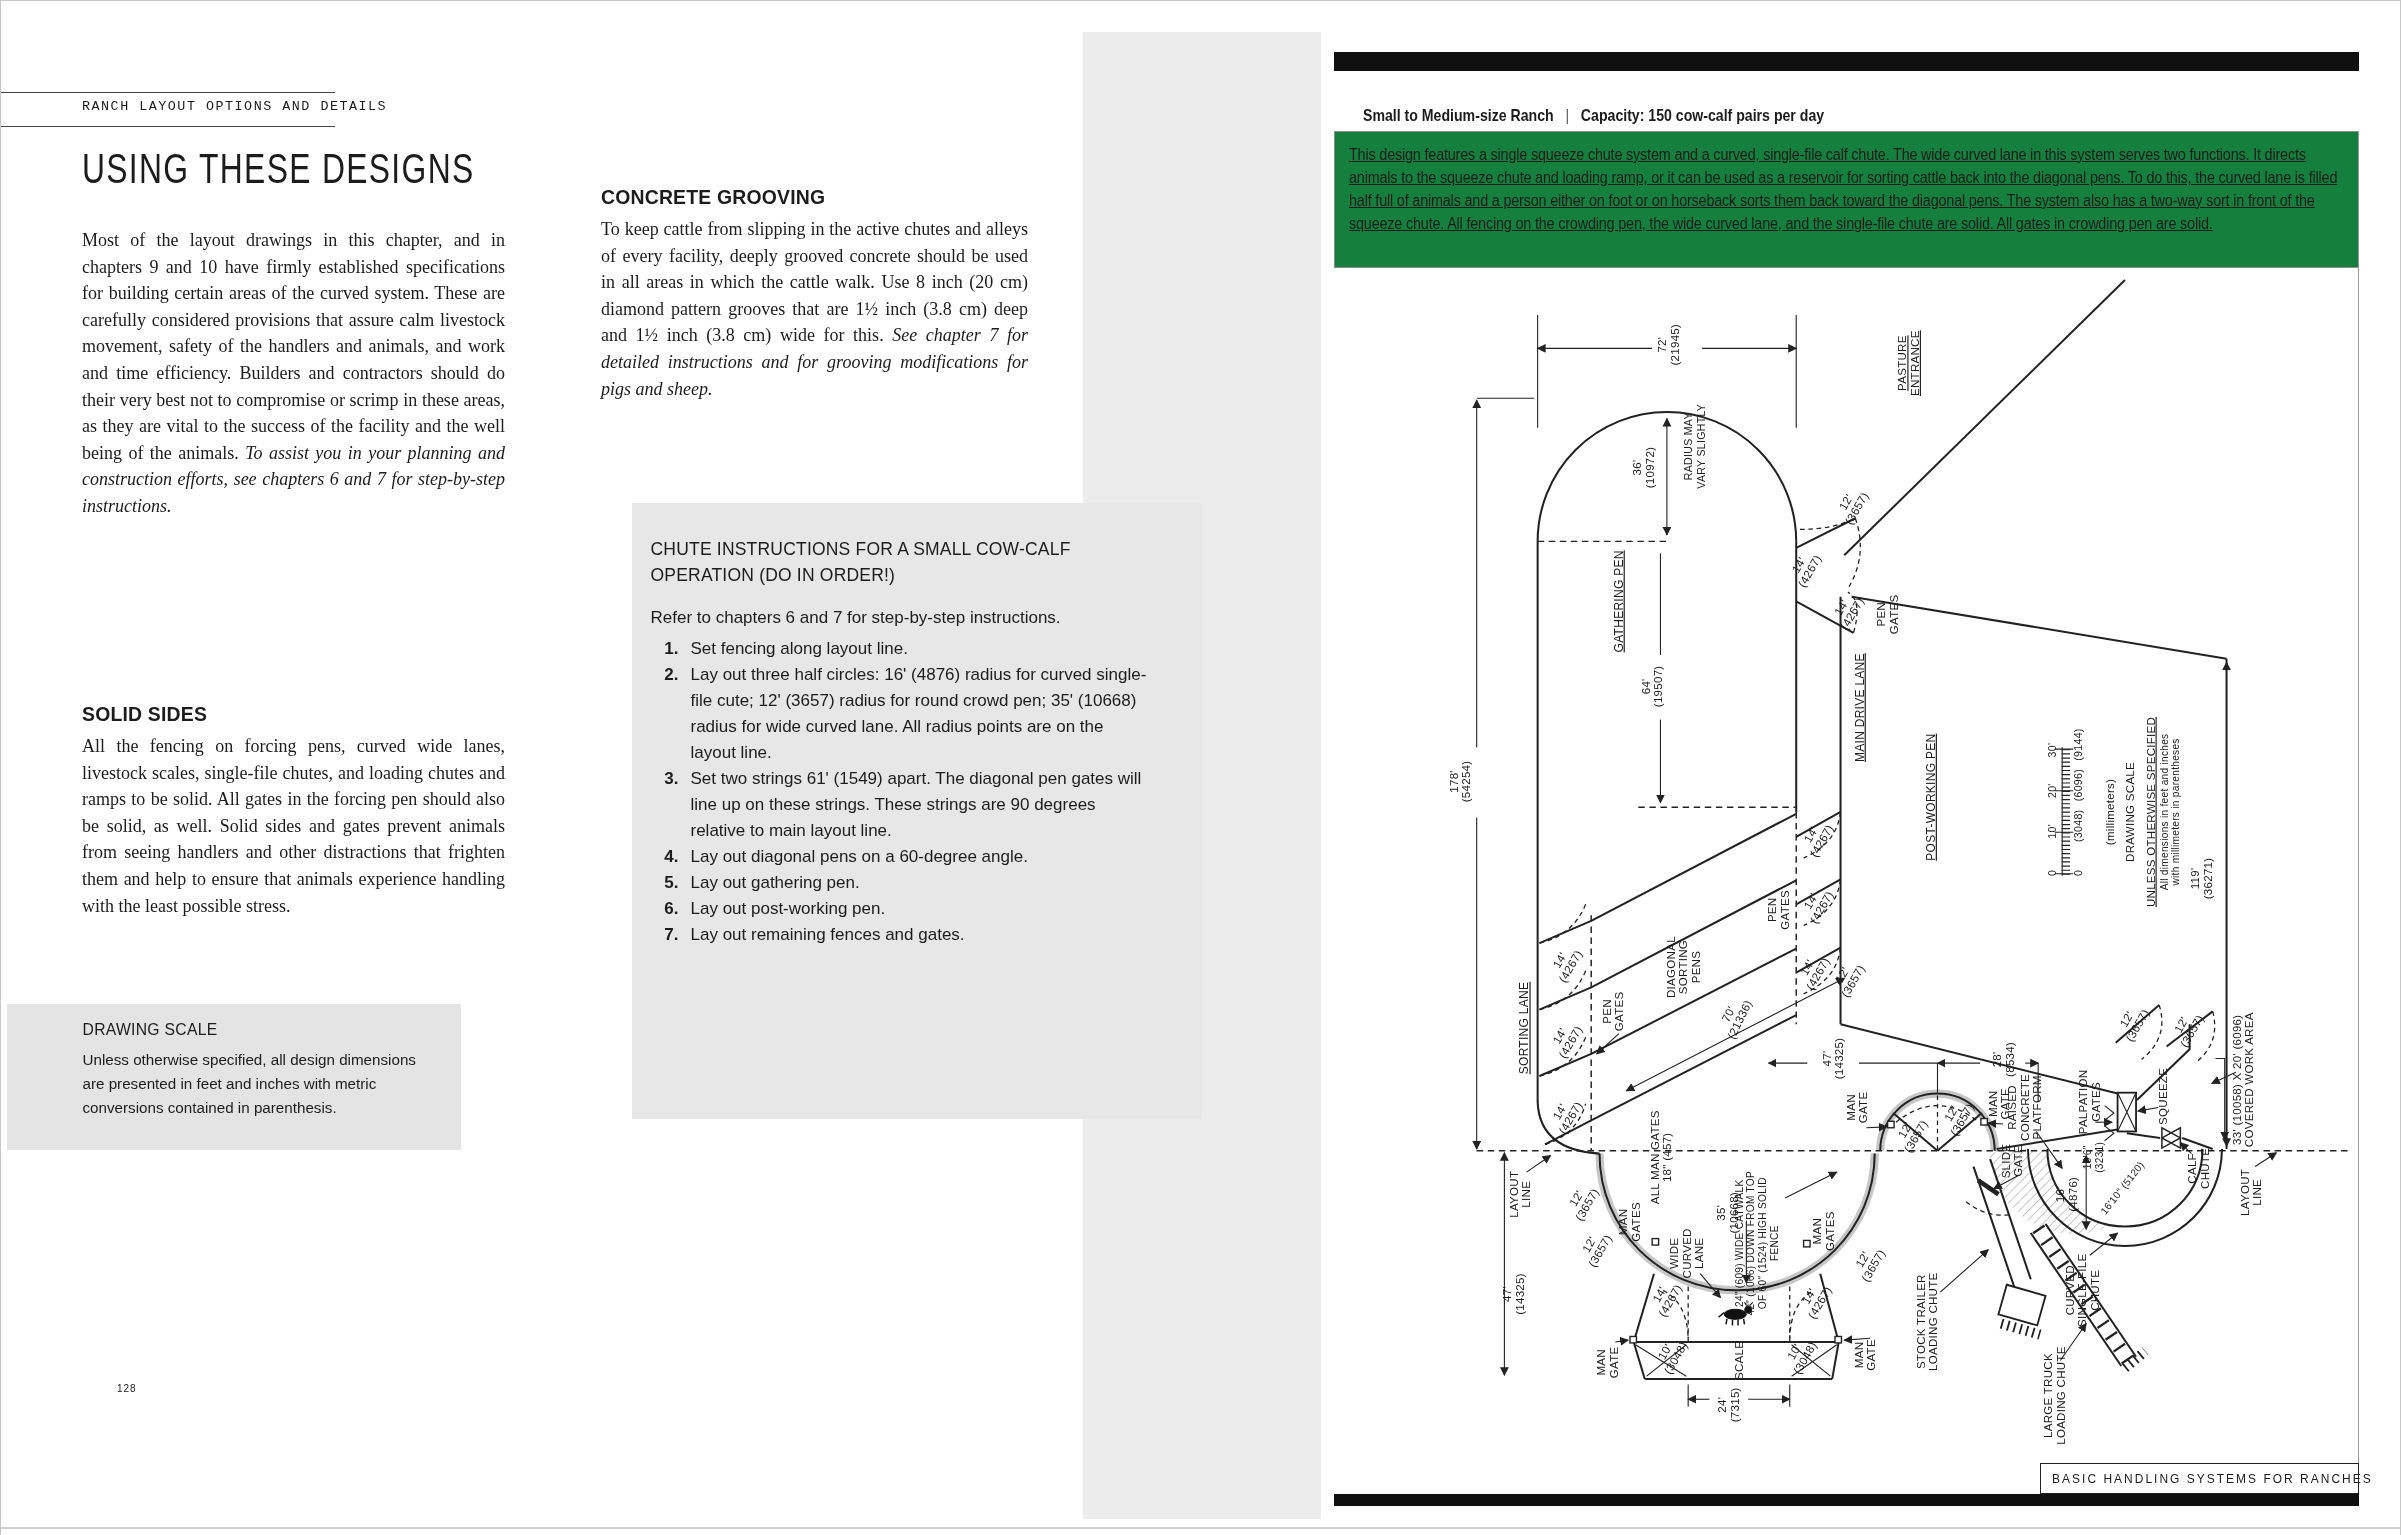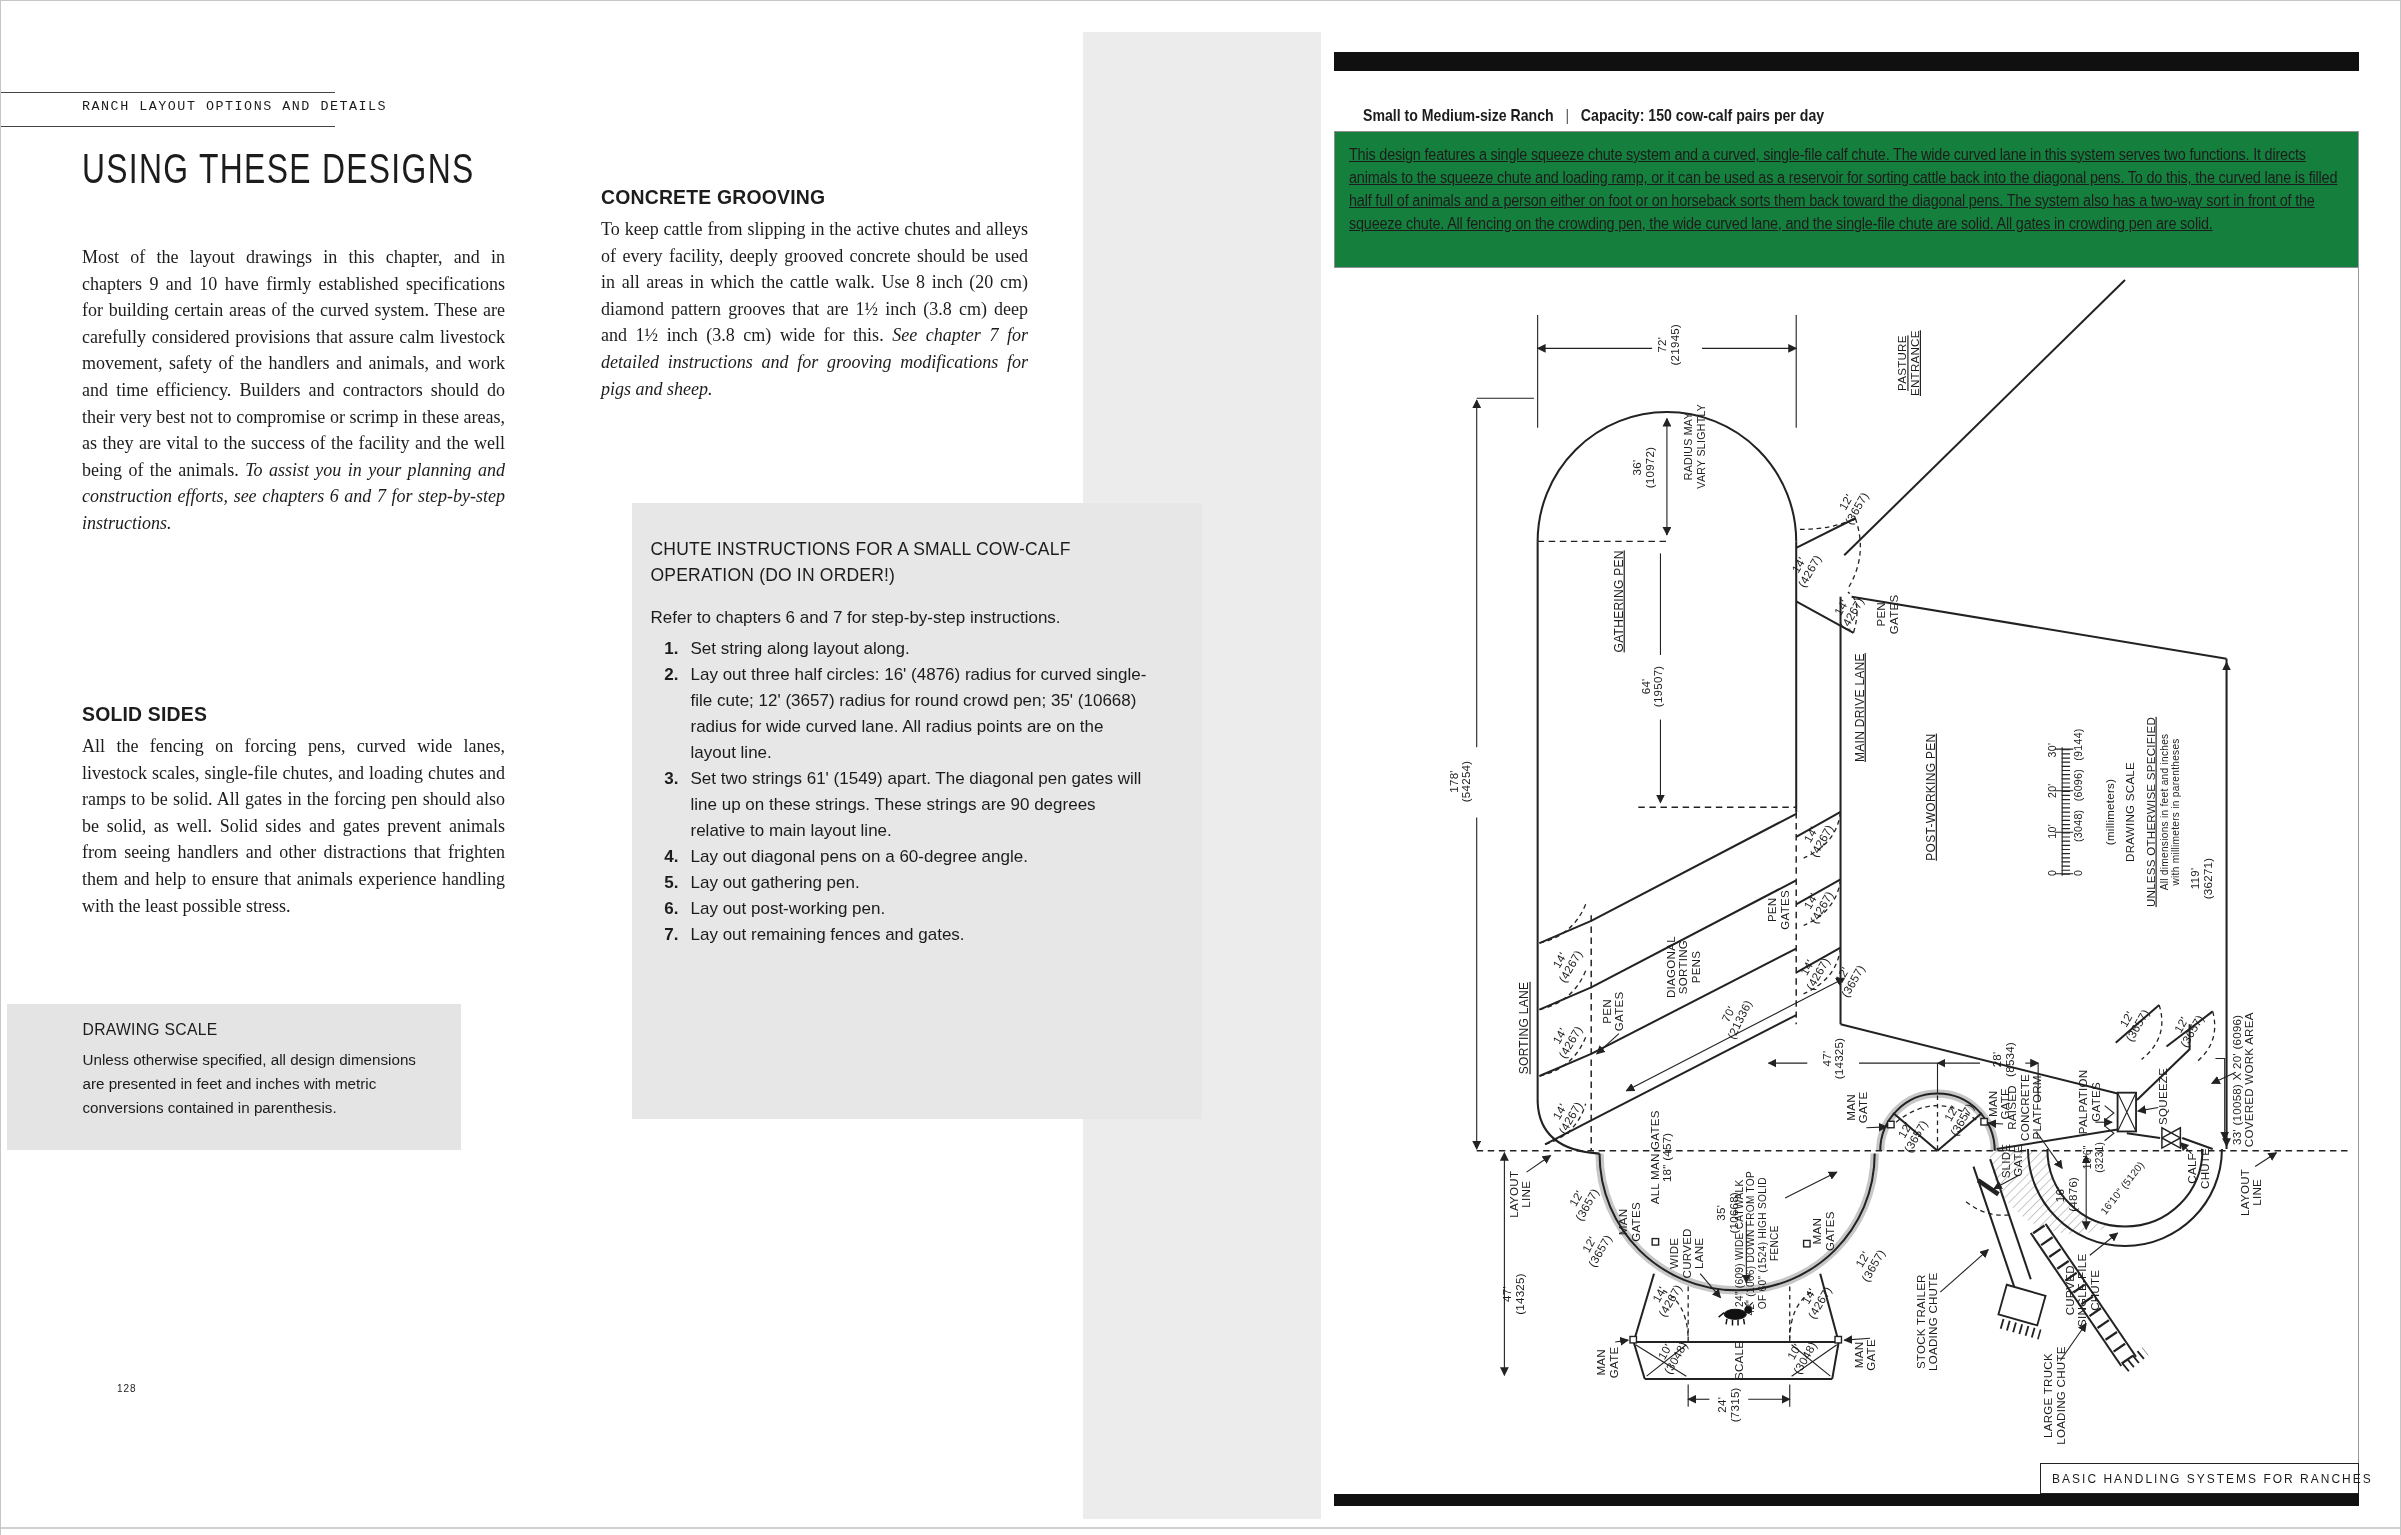--- a/index.html
+++ b/index.html
@@ -47,21 +47,21 @@
 <div id="canvas">
 
   <div class="abs gutter" style="left:1082px;top:31px;width:238px;height:1487px;"></div>
 
   <div class="abs rule" style="left:0;top:91px;width:334px;"></div>
   <div class="abs kicker sans" style="left:81px;top:98px;font-family:Liberation Mono, monospace;">RANCH LAYOUT OPTIONS AND DETAILS</div>
   <div class="abs rule" style="left:0;top:125px;width:334px;"></div>
 
   <div class="abs bigtitle sans" style="left:81px;top:143px;">USING THESE DESIGNS</div>
 
-  <div class="abs serif bodytext just" style="left:81px;top:226px;width:423px;margin-top:17px;">
+  <div class="abs serif bodytext just" style="left:81px;top:226px;width:423px;">
     <span>Most of the layout drawings in this chapter, and in chapters 9 and 10 have firmly established specifications for building certain areas of the curved system. These are carefully considered provisions that assure calm livestock movement, safety of the handlers and animals, and work and time efficiency. Builders and contractors should do their very best not to compromise or scrimp in these areas, as they are vital to the success of the facility and the well being of the animals. </span><span class="it">To assist you in your planning and construction efforts, see chapters 6 and 7 for step-by-step instructions.</span>
   </div>
 
   <div class="abs h2 sans" style="left:81px;top:702px;">SOLID SIDES</div>
   <div class="abs serif bodytext just" style="left:81px;top:732px;width:423px;">All the fencing on forcing pens, curved wide lanes, livestock scales, single-file chutes, and loading chutes and ramps to be solid. All gates in the forcing pen should also be solid, as well. Solid sides and gates prevent animals from seeing handlers and other distractions that frighten them and help to ensure that animals experience handling with the least possible stress.</div>
 
   <div class="abs" style="left:5.5px;top:1003px;width:454px;height:146px;background:#e4e4e4;">
     <div class="abs dsb-title sans" style="left:76px;top:16.6px;">DRAWING SCALE</div>
     <div class="abs dsb-body sans" style="left:76px;top:44px;width:358px;">Unless otherwise specified, all design dimensions are presented in feet and inches with metric conversions contained in parenthesis.</div>
   </div>
@@ -72,21 +72,21 @@
   <div class="abs serif bodytext just" style="left:600px;top:215px;width:427px;">
     <span>To keep cattle from slipping in the active chutes and alleys of every facility, deeply grooved concrete should be used in all areas in which the cattle walk. Use 8 inch (20 cm) diamond pattern grooves that are 1½ inch (3.8 cm) deep and 1½ inch (3.8 cm) wide for this. </span><span class="it">See chapter 7 for detailed instructions and for grooving modifications for pigs and sheep.</span>
   </div>
 
   <div class="abs graybox ibox sans" style="left:631px;top:502px;width:570px;height:616px;box-sizing:border-box;padding:33px 26px 0 18.5px;">
     <div class="ibox-title" style="width:443px;">CHUTE INSTRUCTIONS FOR A SMALL COW-CALF OPERATION (DO IN ORDER!)</div>
     <div class="ibox-body" style="margin-top:16.6px;width:443px;">Refer to chapters 6 and 7 for step-by-step instructions.</div>
     <ol class="ibox-body" style="width:499px;">
         <li>
           <span class="num">1.</span>
-          <span class="txt">Set string along layout along.</span>
+          <span class="txt">Set fencing along layout line.</span>
         </li>
         <li>
           <span class="num">2.</span>
           <span class="txt">Lay out three half circles: 16' (4876) radius for curved single-file cute; 12' (3657) radius for round crowd pen; 35' (10668) radius for wide curved lane. All radius points are on the layout line.</span>
         </li>
         <li>
           <span class="num">3.</span>
           <span class="txt">Set two strings 61' (1549) apart. The diagonal pen gates will line up on these strings. These strings are 90 degrees relative to main layout line.</span>
         </li>
         <li>

